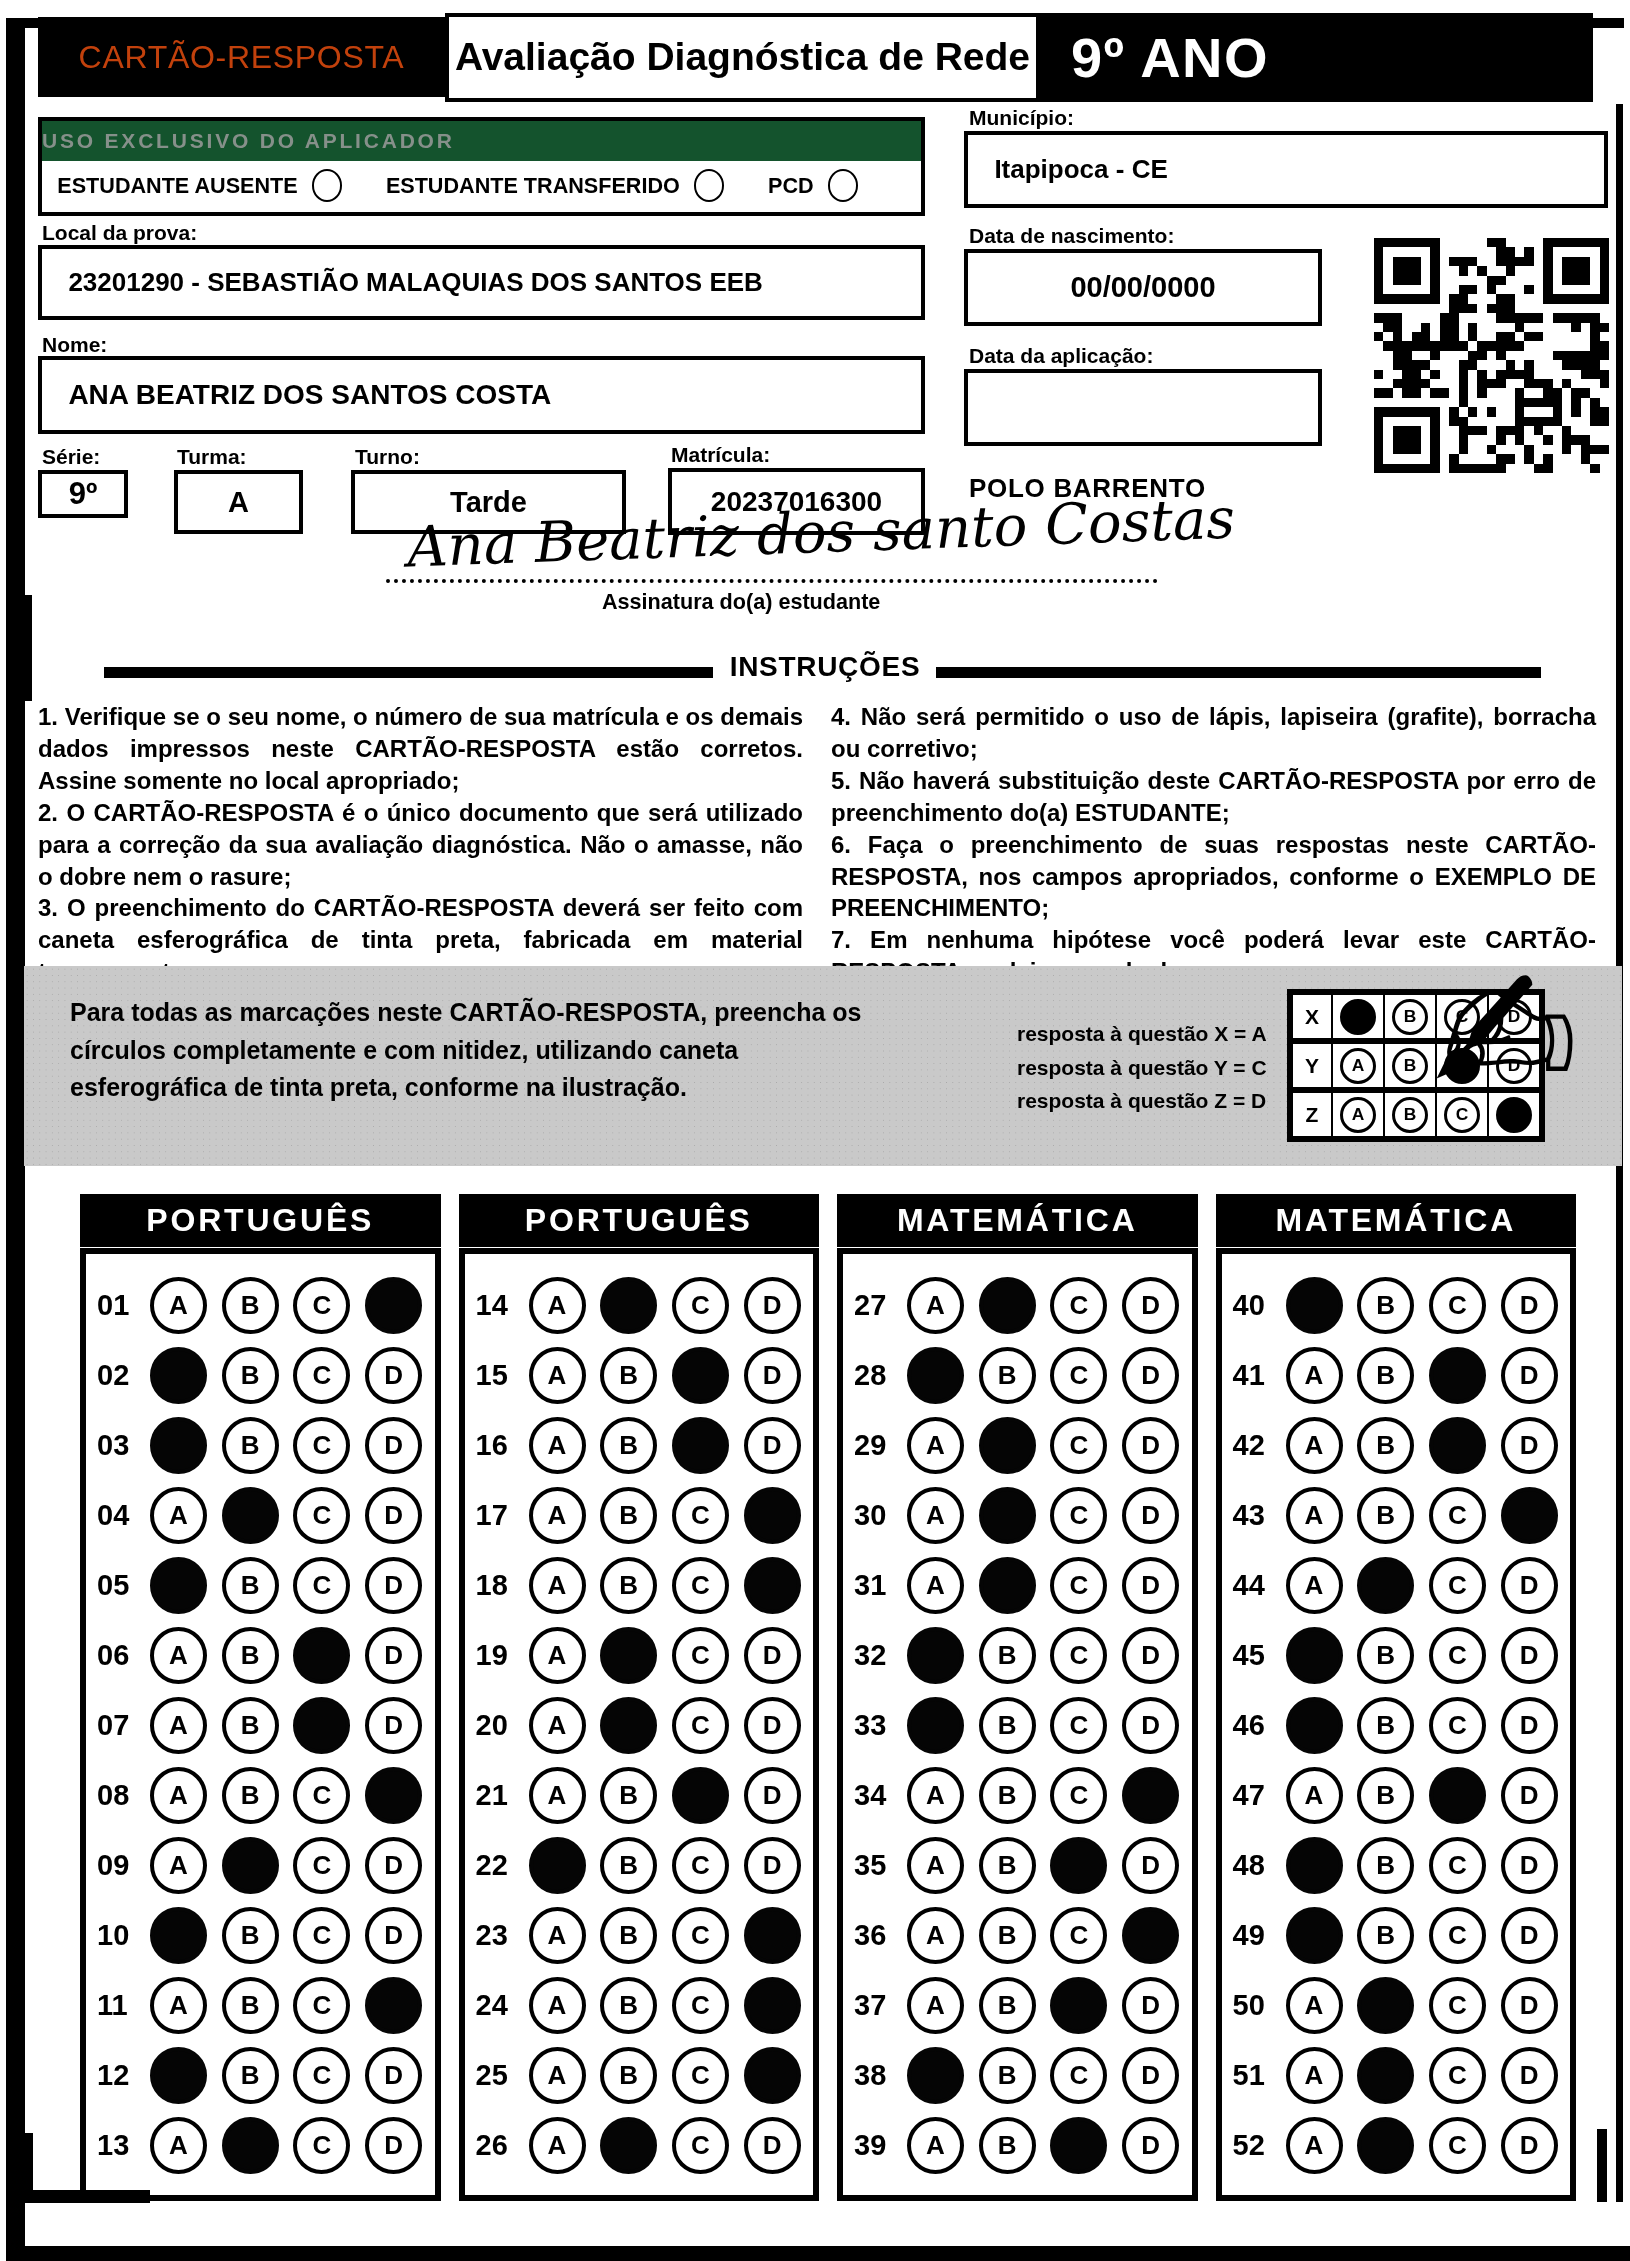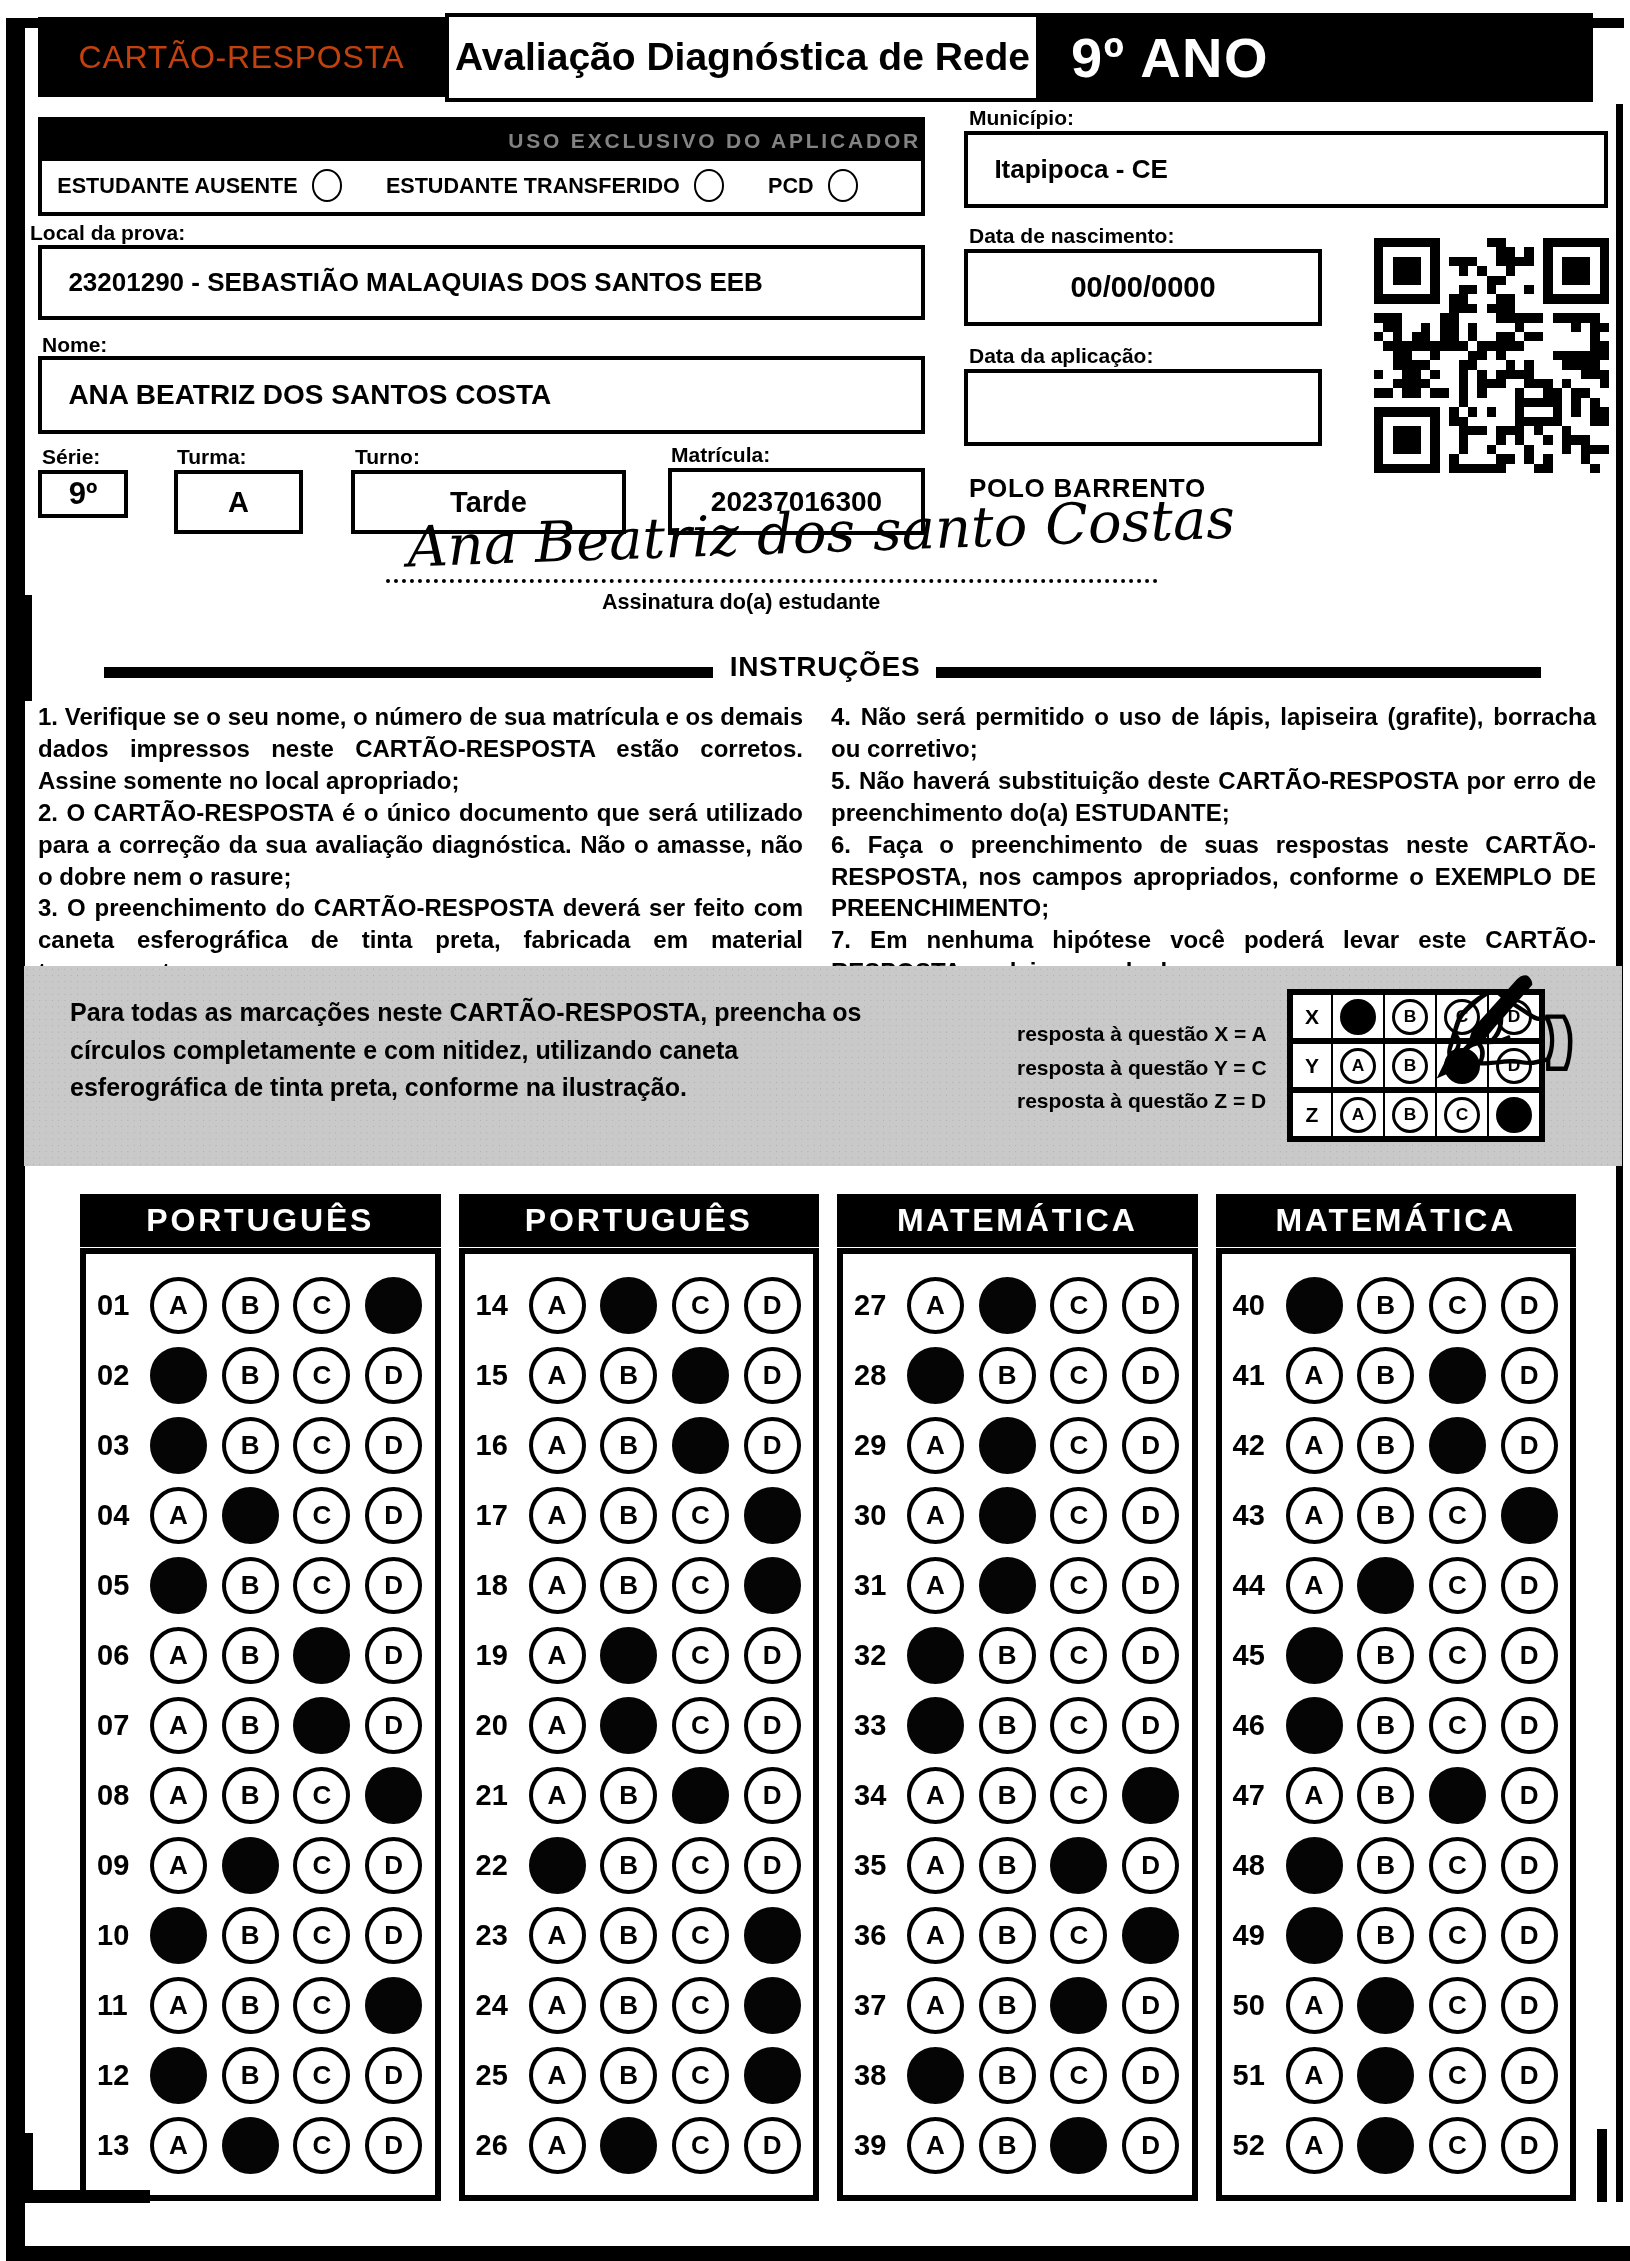--- a/index.html
+++ b/index.html
@@ -18,21 +18,21 @@
   .hdr-sub{position:absolute;left:445px;top:12.5px;width:595px;height:89px;background:#fff;
            border:4.9px solid #000;box-sizing:border-box;display:flex;align-items:center;justify-content:center;}
   .hdr-sub span{font-size:39px;font-weight:bold;white-space:nowrap;}
   .hdr-grade{position:absolute;left:1040px;top:12.5px;width:553px;height:89px;background:#000;
              display:flex;align-items:center;}
   .hdr-grade span{color:#fff;font-size:56px;font-weight:bold;padding-left:31px;letter-spacing:1.4px;}
 
   
   .applicator{position:absolute;left:38px;top:117px;width:887px;height:99px;border:4.2px solid #000;
               box-sizing:border-box;background:#fff;}
-  .appl-bar{height:40px;background:#000000;display:flex;align-items:center;justify-content:flex-end;}
+  .appl-bar{height:40px;background:#14532d;display:flex;align-items:center;justify-content:flex-start;}
   .appl-bar span{color:#9b9b9b;font-size:21px;font-weight:bold;letter-spacing:2.8px;opacity:.85;}
   .appl-row{display:flex;align-items:center;justify-content:space-between;height:49px;padding:0 63px 0 15.3px;}
   .appl-item{display:flex;align-items:center;gap:14px;}
   .appl-label{font-size:21.6px;font-weight:bold;}
   .appl-circle{width:26.4px;height:29px;border:2.8px solid #000;border-radius:50%;display:inline-block;}
 
   
   .f-label{position:absolute;font-size:21px;font-weight:bold;}
   .f-box{position:absolute;border:4.9px solid #000;box-sizing:border-box;background:#fff;
          display:flex;align-items:center;}
@@ -127,21 +127,21 @@
         <span class="appl-label">ESTUDANTE TRANSFERIDO</span>
         <span class="appl-circle"></span>
       </div>
       <div class="appl-item">
         <span class="appl-label">PCD</span>
         <span class="appl-circle"></span>
       </div>
     </div>
   </div>
 
-  <div class="f-label" style="left:30px;top:221px">Local da prova:</div>
+  <div class="f-label" style="left:42px;top:221px">Local da prova:</div>
   <div class="f-box" style="left:38px;top:245px;width:887px;height:75px">
     <span style="font-size:26px">23201290 - SEBASTIÃO MALAQUIAS DOS SANTOS EEB</span>
   </div>
 
   <div class="f-label" style="left:42px;top:333px">Nome:</div>
   <div class="f-box" style="left:38px;top:356px;width:887px;height:78px">
     <span style="font-size:28px">ANA BEATRIZ DOS SANTOS COSTA</span>
   </div>
 
   <div class="f-label" style="left:42px;top:445px">Série:</div>

